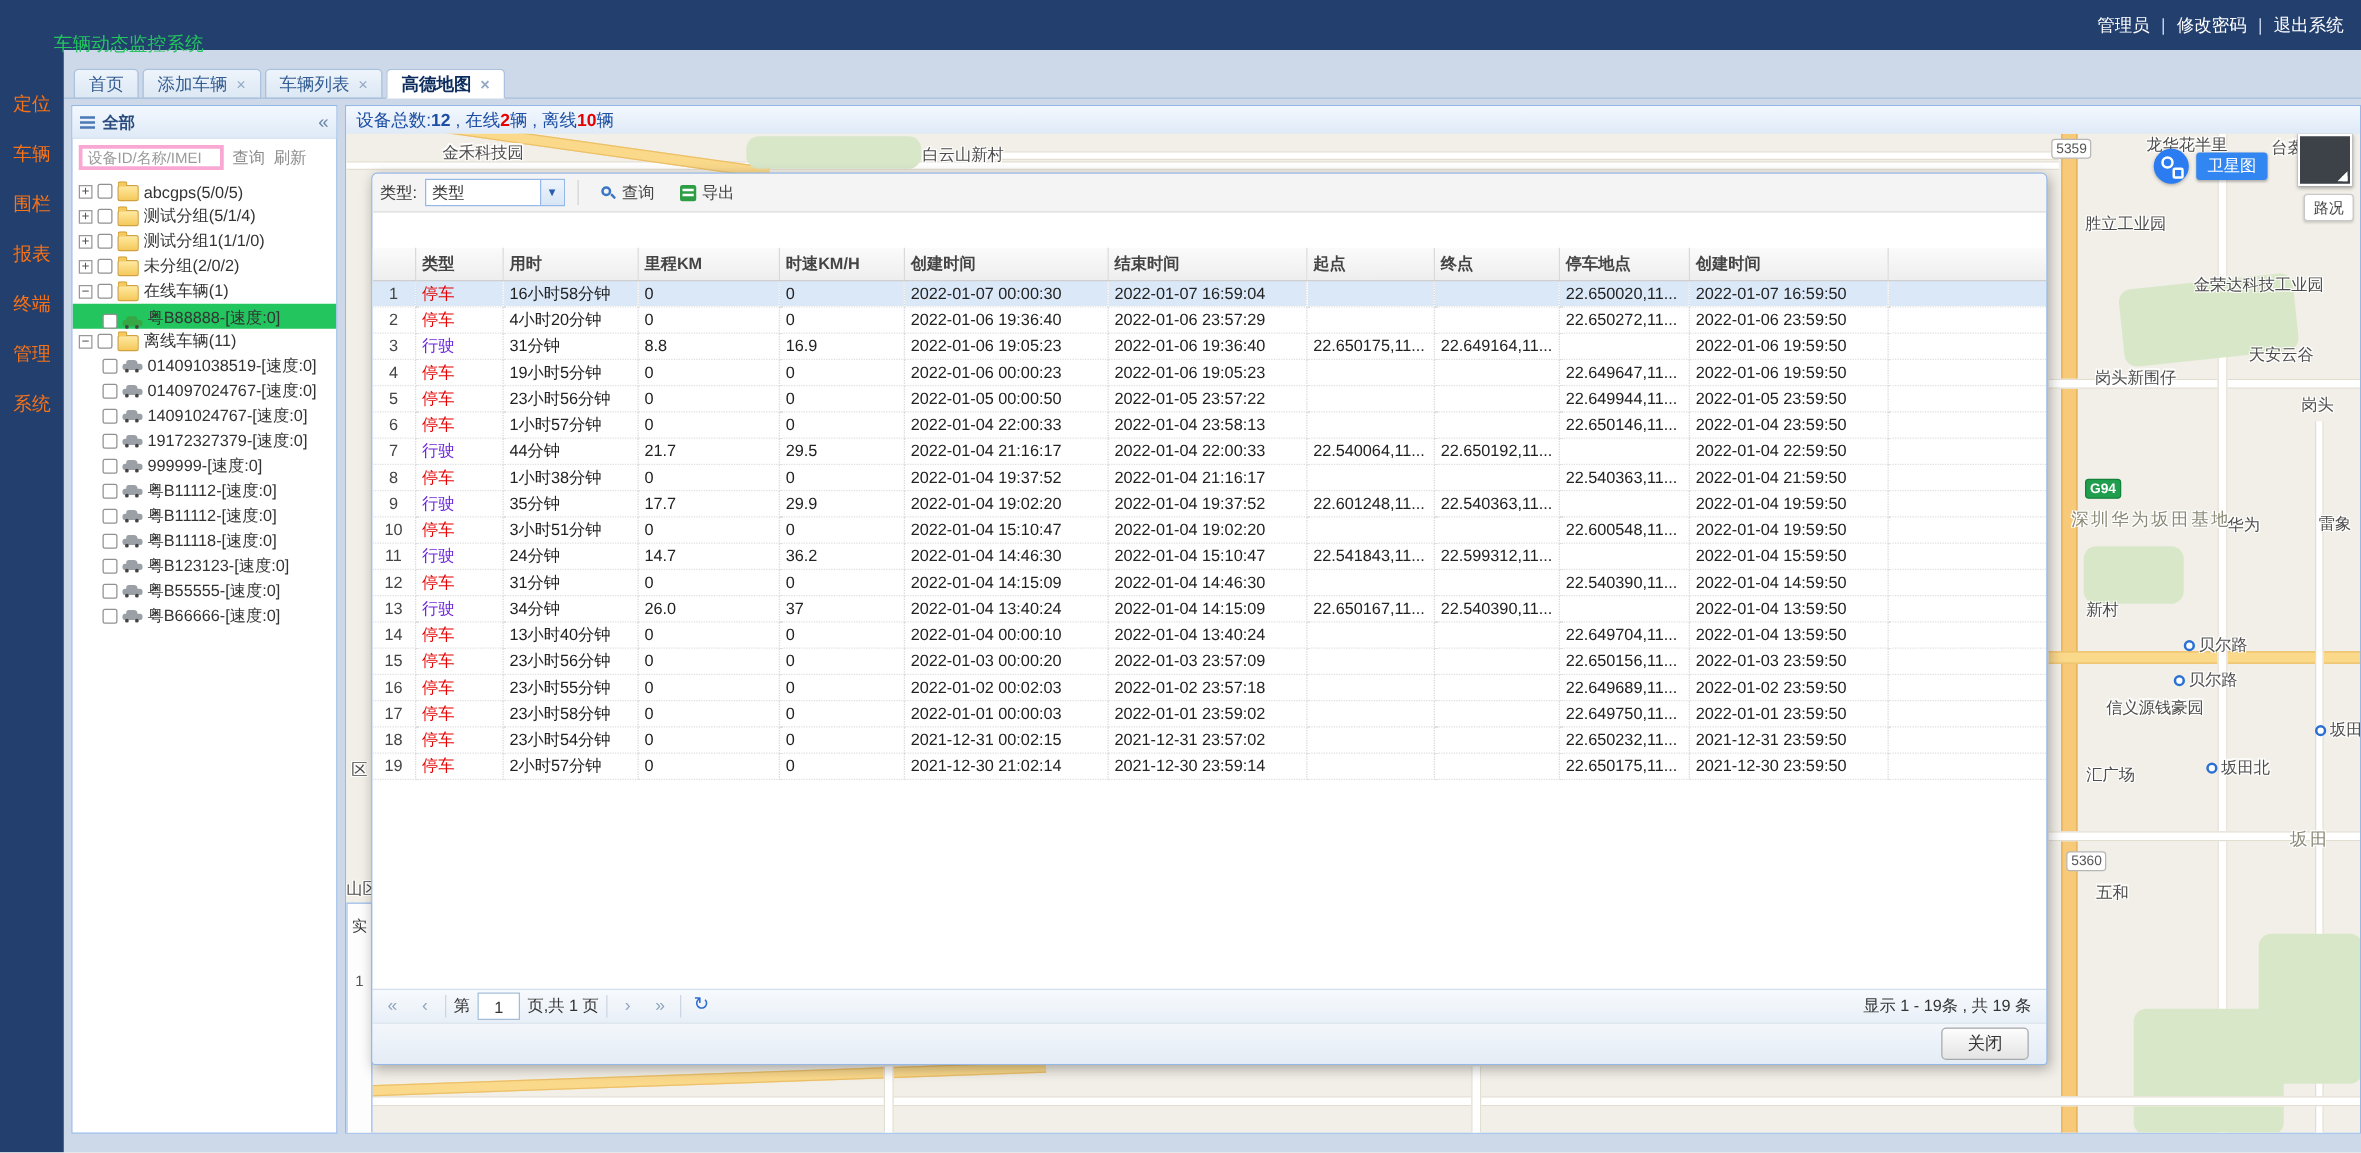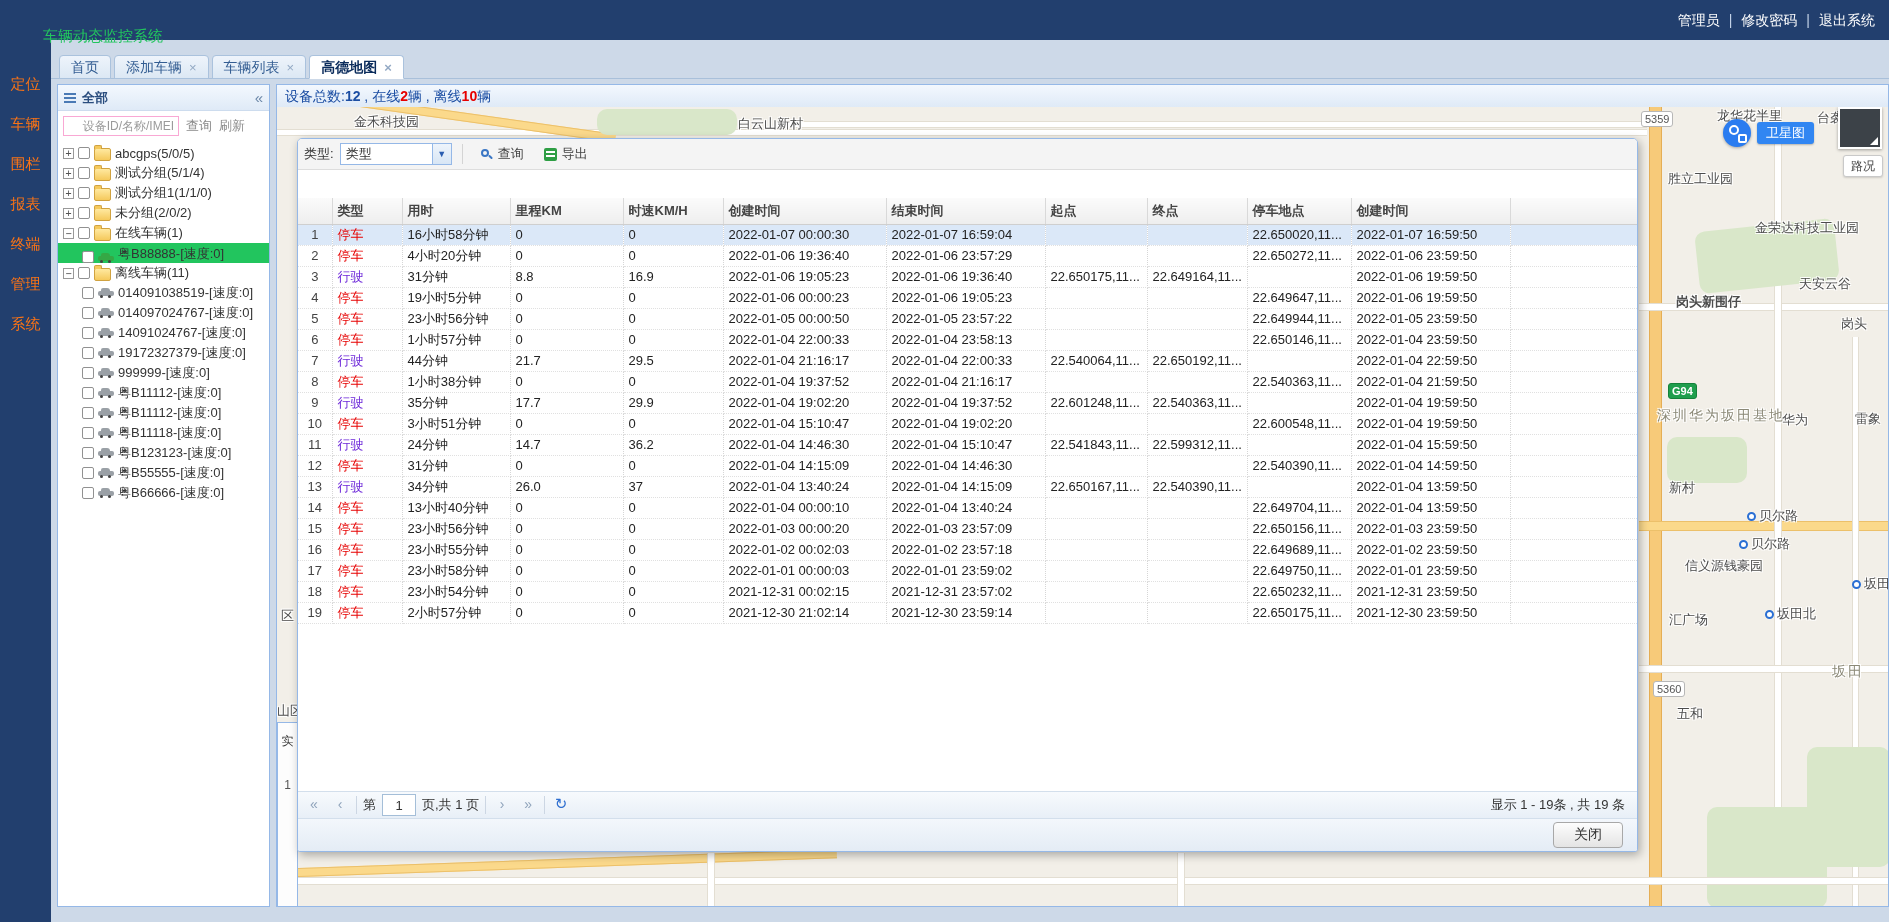--- a/index.html
+++ b/index.html
@@ -26,22 +26,22 @@
   .tree-panel{position:absolute;left:57px;top:84px;width:213px;height:823px;background:#fff;
        border:1px solid #95B8E7;box-sizing:border-box;z-index:10;}
   .tree-head{height:25px;background:linear-gradient(#f3f8fe,#dfeaf7);border-bottom:1px solid #cddcee;
        display:flex;align-items:center;padding:0 6px;}
   .list-icon{width:12px;height:10px;position:relative;margin-right:6px;flex:none;}
   .list-icon i{position:absolute;top:0;left:0;width:12px;height:2px;background:#4a7ab5;
        box-shadow:0 4px 0 #4a7ab5,0 8px 0 #4a7ab5;}
   .tree-root-label{font-size:13px;color:#2a4d7e;font-weight:bold;}
   .collapse-btn{margin-left:auto;color:#6b87a8;font-size:15px;cursor:pointer;line-height:1;}
   .tree-search{height:30px;display:flex;align-items:center;padding:0 5px;gap:7px;}
-  .tree-search-input{width:116px;height:20px;border:1px solid #f9a8d4;font-size:12px;padding:0 4px;color:#b91c1c;
-       font-family:inherit;box-sizing:border-box;text-align:right;}
+  .tree-search-input{width:116px;height:20px;border:3px solid #f9a8d4;font-size:12px;padding:0 4px;color:#b91c1c;
+       font-family:inherit;box-sizing:border-box;}
   .tree-search-input::placeholder{color:#9a9a9a;}
   .tree-link{color:#8b8b8b;font-size:13px;cursor:pointer;text-decoration:none;}
   .tree-body{position:absolute;top:56px;left:0;right:0;bottom:0;overflow:auto;padding-top:2px;}
   .trow{height:20px;display:flex;align-items:center;padding-left:5px;gap:4px;font-size:13px;color:#333;
        cursor:pointer;white-space:nowrap;}
   .trow.child{padding-left:24px;}
   .trow.selected{background:#22c55e;align-items:flex-end;}
   .expander{width:11px;height:11px;border:1px solid #999;background:#fff;font-size:10px;line-height:9px;
        text-align:center;color:#555;box-sizing:border-box;flex:none;font-family:"DejaVu Sans Mono",monospace;}
   .cbox{width:12px;height:12px;border:1px solid #919191;background:#fff;box-sizing:border-box;border-radius:2px;flex:none;}
@@ -346,21 +346,21 @@
       </div>
       <div id="map-labels">
           <span class="ml ml-poi" style="left: 77px; top: 6px;">金禾科技园</span>
           <span class="ml ml-poi" style="left: 461px; top: 8px;">白云山新村</span>
           <span class="ml ml-shield" style="left: 1364px; top: 4px;">5359</span>
           <span class="ml ml-poi" style="left: 1440px; top: 0px;">龙华花半里</span>
           <span class="ml ml-poi" style="left: 1540px; top: 2px;">台袭</span>
           <span class="ml ml-poi" style="left: 1391px; top: 63px;">胜立工业园</span>
           <span class="ml ml-poi" style="left: 1478px; top: 112px;">金荣达科技工业园</span>
           <span class="ml ml-poi" style="left: 1522px; top: 168px;">天安云谷</span>
-          <span class="ml ml-poi" style="left: 1399px; top: 186px; font-weight: bold;">岗头新围仔</span>
+          <span class="ml ml-poi" style="left: 1399px; top: 186px;">岗头新围仔</span>
           <span class="ml ml-poi" style="left: 1564px; top: 208px;">岗头</span>
           <span class="ml ml-shield-green" style="left: 1391px; top: 276px;">G94</span>
           <span class="ml ml-area" style="left: 1380px; top: 300px;">深圳华为坂田基地</span>
           <span class="ml ml-poi" style="left: 1505px; top: 304px;">华为</span>
           <span class="ml ml-poi" style="left: 1578px; top: 303px;">雷象</span>
           <span class="ml ml-poi" style="left: 1392px; top: 372px;">新村</span>
           <span class="ml ml-metro" style="left: 1470px; top: 400px;">贝尔路</span>
           <span class="ml ml-metro" style="left: 1462px; top: 428px;">贝尔路</span>
           <span class="ml ml-poi" style="left: 1408px; top: 450px;">信义源钱豪园</span>
           <span class="ml ml-metro" style="left: 1575px; top: 468px;">坂田</span>

